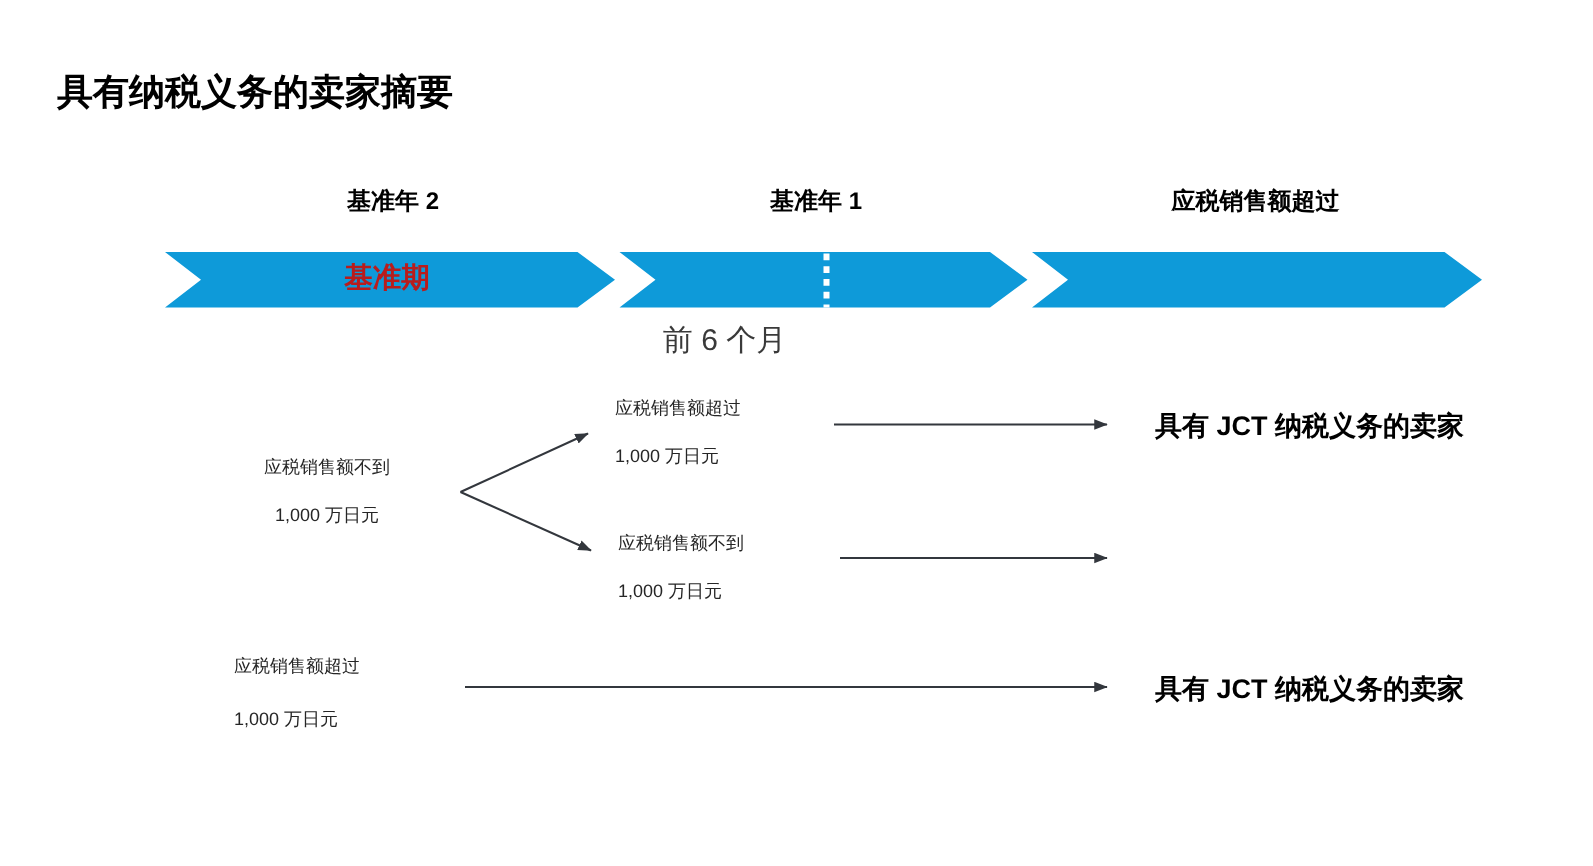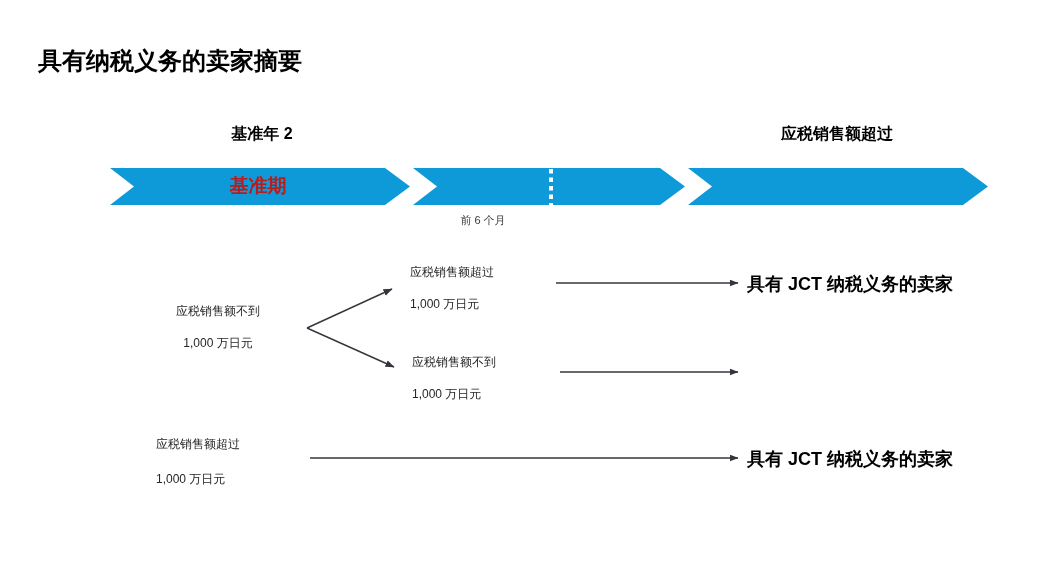--- a/index.html
+++ b/index.html
@@ -4,36 +4,37 @@
 <style>
   html,body{margin:0;padding:0;background:#fff;}
   #canvas{
     position:relative;width:1062px;height:577px;background:#fff;overflow:hidden;
     font-family:"Liberation Sans","DejaVu Sans",sans-serif;color:#222;
   }
   .abs{position:absolute;}
   .title{font-size:24px;font-weight:bold;color:#000;white-space:nowrap;}
   .col-header{font-size:16px;font-weight:bold;color:#000;text-align:center;width:220px;white-space:nowrap;}
   .band-label{font-size:19px;font-weight:bold;color:#b91c1c;text-align:center;width:220px;line-height:24px;white-space:nowrap;}
-  .sub-label{font-size:11px;color:#3a3a3a;text-align:center;width:160px;white-space:nowrap;}
+  .sub-label{font-size:20px;color:#3a3a3a;text-align:center;width:160px;white-space:nowrap;}
   .node{font-size:12px;color:#262626;line-height:32px;white-space:nowrap;}
   .node.centered{text-align:center;width:220px;}
   .node.wide{line-height:35px;}
   .outcome{font-size:18px;color:#000;white-space:nowrap;line-height:24px;}
-  .outcome.bold{font-weight:bold;}
+  .outcome.bold{font-weight:bold;margin-left:23px;}
   svg.layer{position:absolute;left:0;top:0;}
 </style>
 </head>
 <body>
 
 <div id="canvas">
 
   <div class="abs title" style="left:38px;top:45px;">具有纳税义务的卖家摘要</div>
 
   <div class="abs col-header" style="left:152px;top:124px;">基准年 2</div>
+  <div class="abs col-header" style="left:434px;top:124px;">基准年 1</div>
   <div class="abs col-header" style="left:727px;top:124px;">应税销售额超过</div>
 
   <svg class="layer" width="1062" height="577" viewBox="0 0 1062 577">
     <defs>
       <marker id="ah" markerWidth="10" markerHeight="8" refX="8.5" refY="3.5" orient="auto" markerUnits="userSpaceOnUse">
         <path d="M0,0 L9,3.5 L0,7 Z" fill="#33373d"></path>
       </marker>
     </defs>
 
     <polygon fill="#0E9AD9" points="110,168 385,168 410,186.5 385,205 110,205 134,186.5"></polygon>

